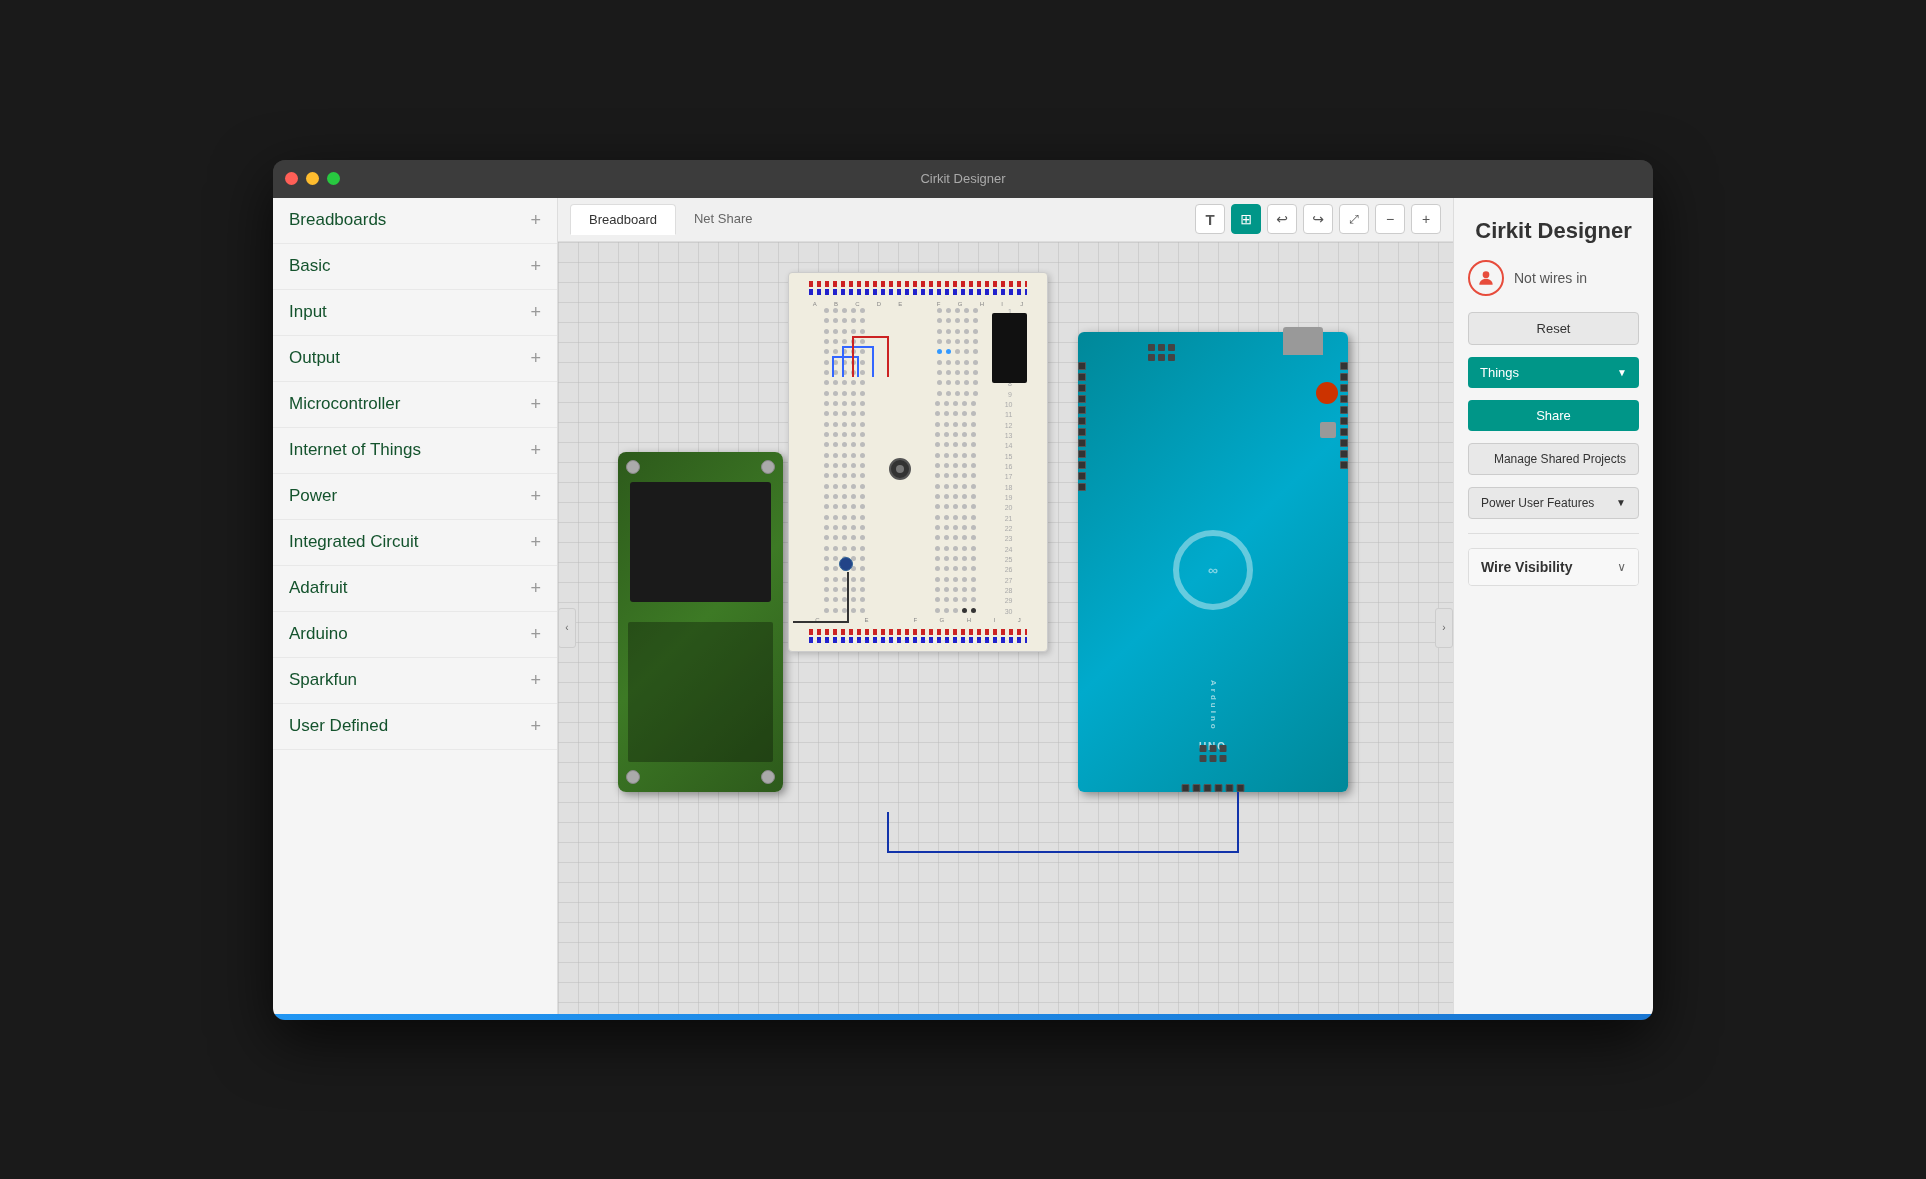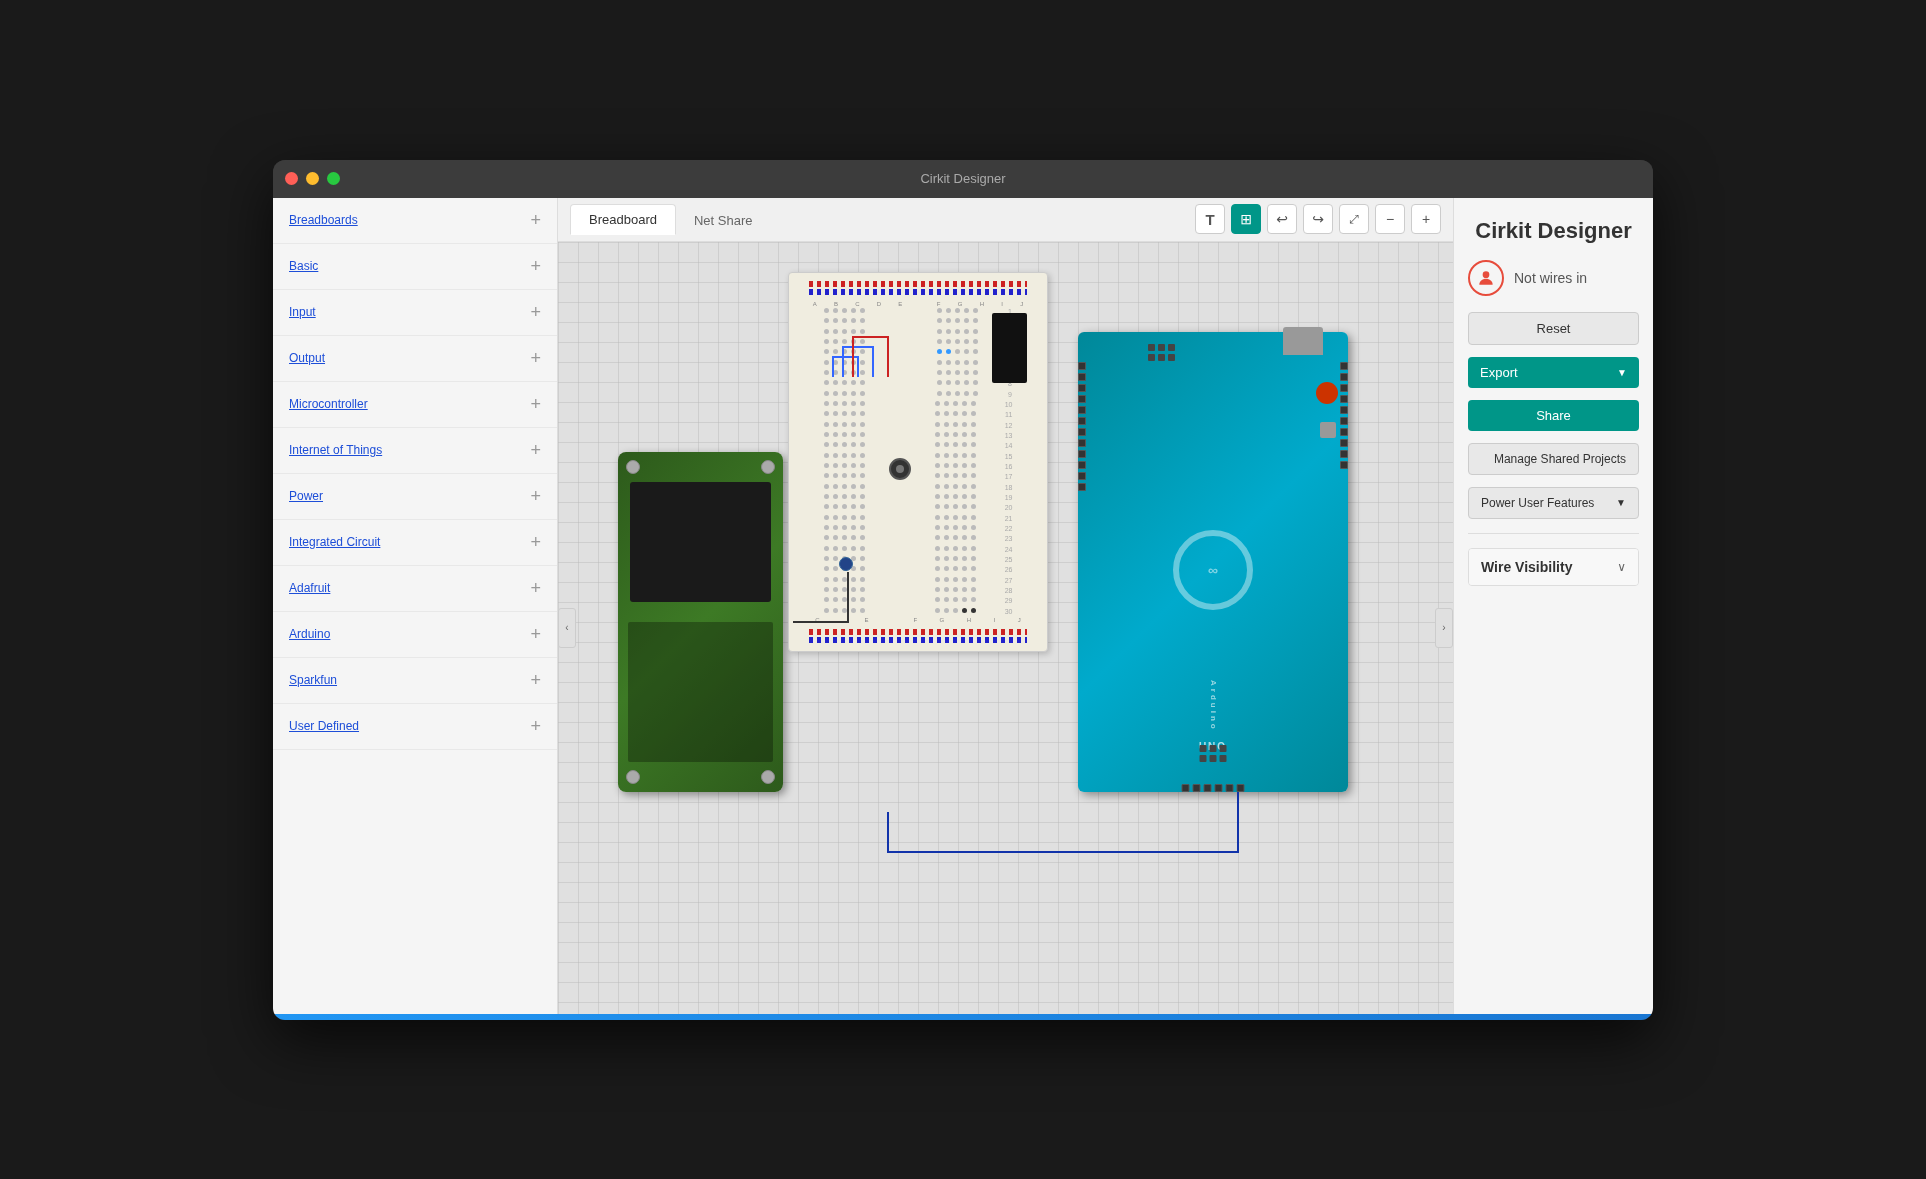--- a/index.html
+++ b/index.html
@@ -95,24 +95,23 @@
       display: flex;
       align-items: center;
       justify-content: space-between;
       padding: 12px 16px;
       border-bottom: 1px solid #e8e8e8;
       cursor: pointer;
       background: #f5f5f5;
       transition: background 0.1s;
     }
     .sidebar-item-label {
-      font-size: 12px;
-      color: #1d4ed8;
+      font-size: 17px;
+      color: #14532d;
       font-weight: 400;
-      text-decoration: underline;
     }
     .sidebar-item-add {
       color: #999;
       font-size: 18px;
       font-weight: 300;
     }
     .sidebar-footer {
       padding: 10px;
       background: #4caf50;
       cursor: pointer;
@@ -140,21 +139,21 @@
       background: #f0f0f0;
       border-bottom: 1px solid #ddd;
       display: flex;
       align-items: center;
       padding: 6px 12px;
       gap: 6px;
       height: 44px;
     }
     .tabs-area {
       display: flex;
-      align-items: flex-end;
+      align-items: flex-start;
       gap: 0;
       margin-right: auto;
     }
     .tab {
       padding: 7px 18px;
       font-size: 13px;
       cursor: pointer;
       border-radius: 4px 4px 0 0;
       font-weight: 500;
     }
@@ -1311,21 +1310,21 @@
             <circle cx="12" cy="8" r="4"></circle>
             <path d="M4 20c0-4 3.6-7 8-7s8 3 8 7" fill="#e74c3c"></path>
           </svg>
         </div>
         <span class="user-label">Not wires in</span>
       </div>
 
       <button class="panel-btn btn-reset">Reset</button>
 
       <button class="panel-btn btn-export">
-        <span>Export</span>
+        <span>Things</span>
         <span class="btn-export-arrow">▼</span>
       </button>
 
       <button class="panel-btn btn-share">Share</button>
 
       <button class="panel-btn btn-manage">Manage Shared Projects</button>
 
       <button class="panel-btn btn-power">
         <span>Power User Features</span>
         <span class="btn-power-arrow">▼</span>

